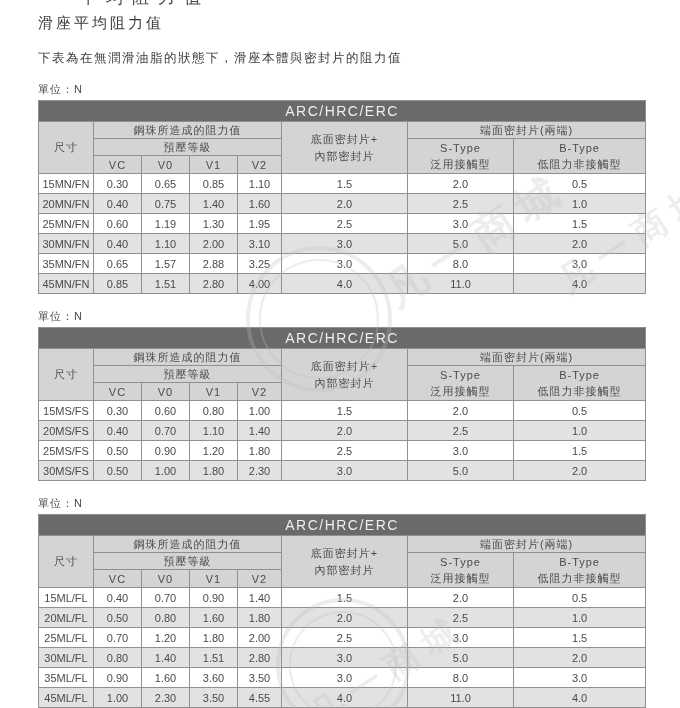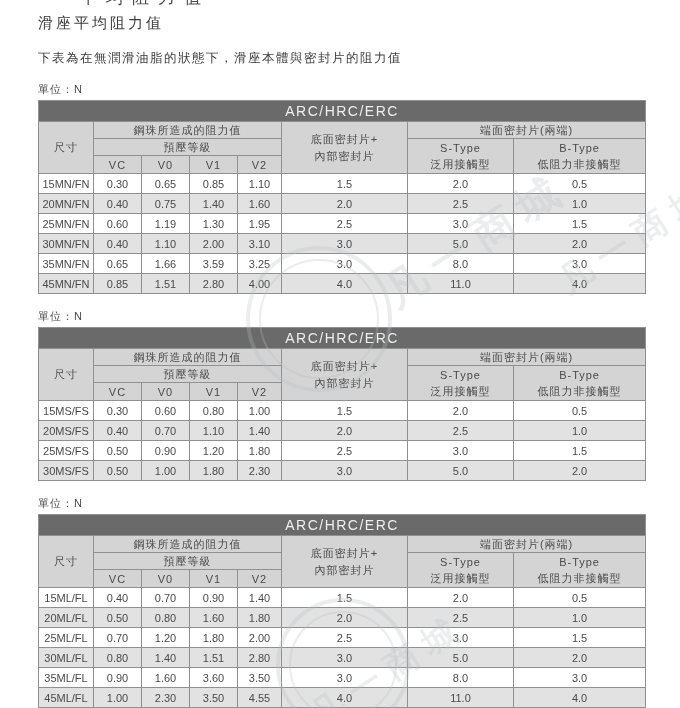--- a/index.html
+++ b/index.html
@@ -137,22 +137,22 @@
             <td>1.10</td>
             <td>2.00</td>
             <td>3.10</td>
             <td>3.0</td>
             <td>5.0</td>
             <td>2.0</td>
           </tr>
           <tr>
             <td>35MN/FN</td>
             <td>0.65</td>
-            <td>1.66</td>
-            <td>3.59</td>
+            <td>1.57</td>
+            <td>2.88</td>
             <td>3.25</td>
             <td>3.0</td>
             <td>8.0</td>
             <td>3.0</td>
           </tr>
           <tr class="alt">
             <td>45MN/FN</td>
             <td>0.85</td>
             <td>1.51</td>
             <td>2.80</td>

